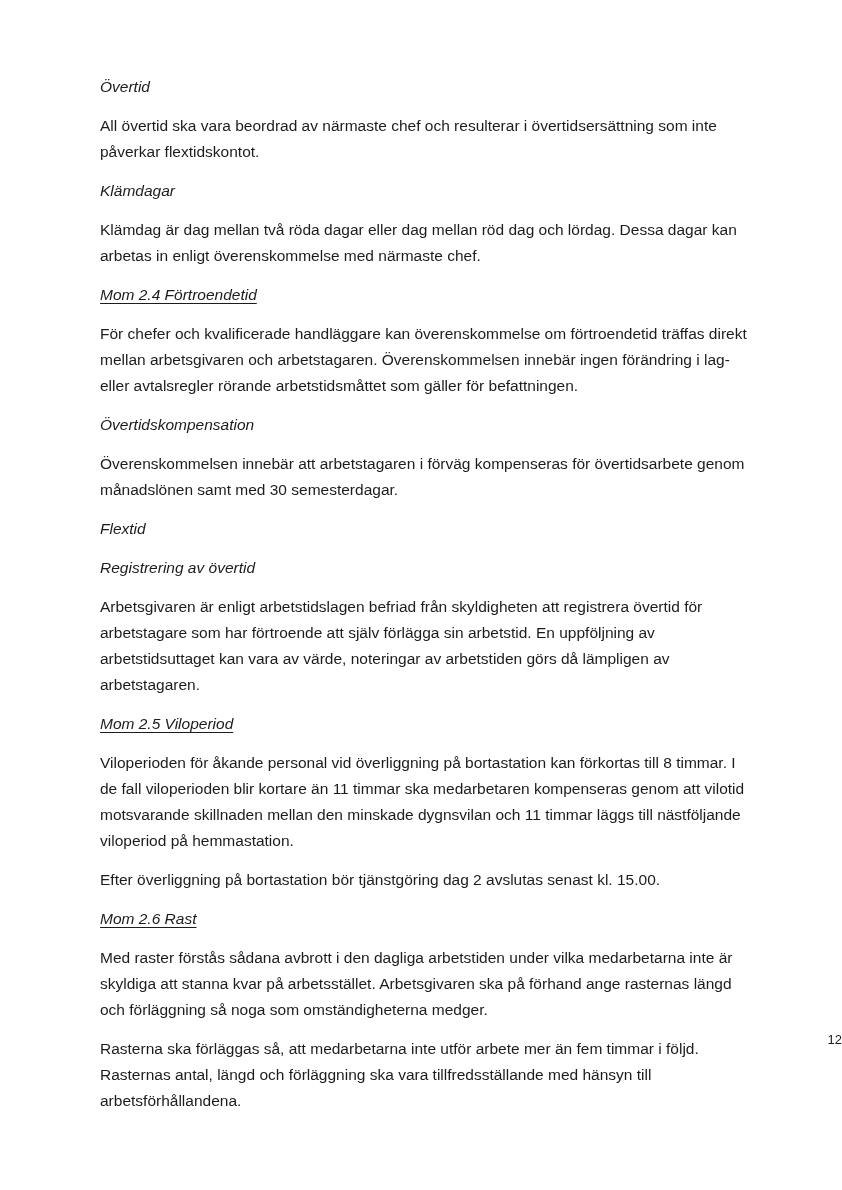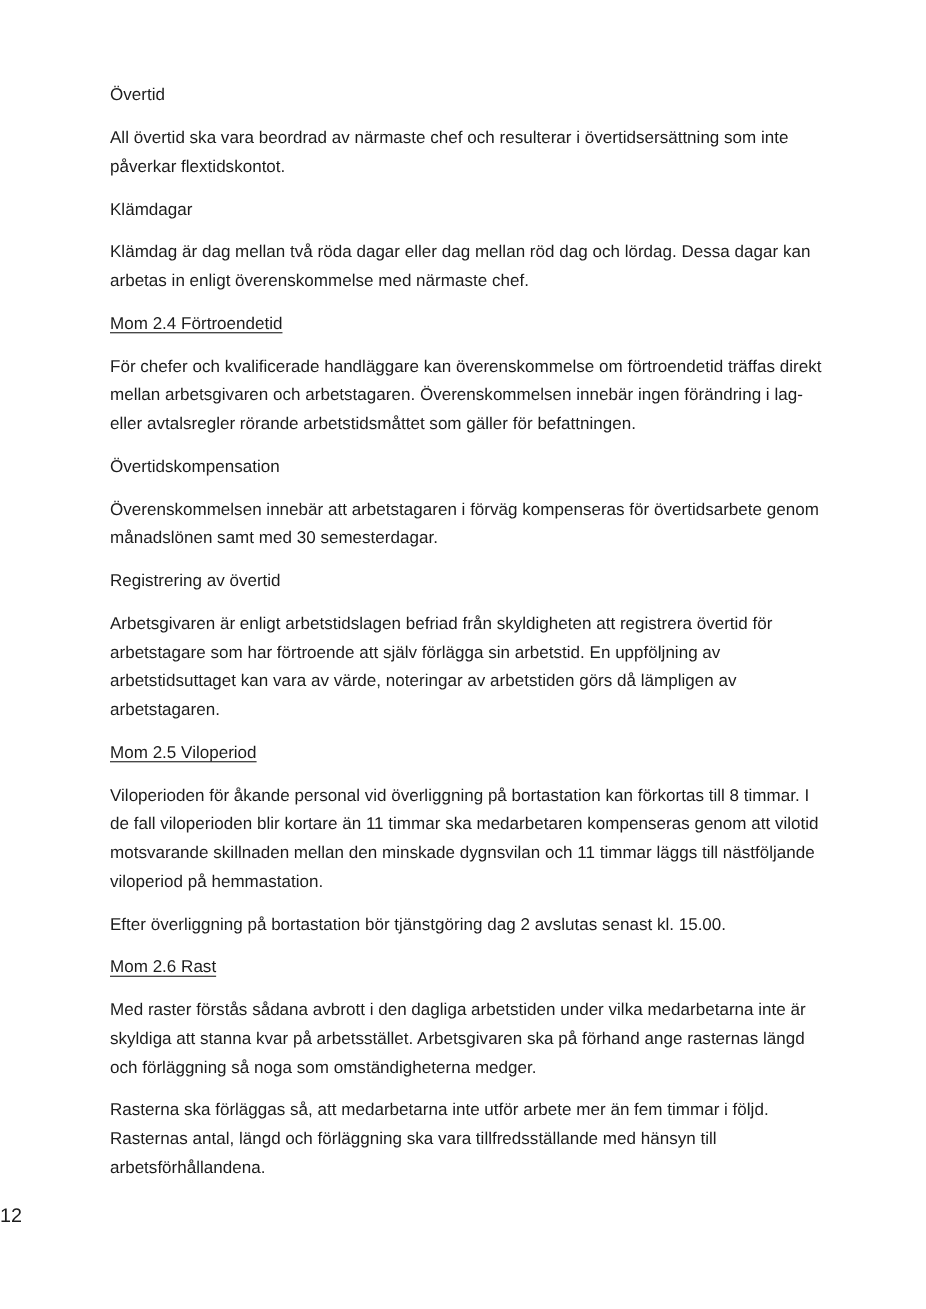--- a/index.html
+++ b/index.html
@@ -23,51 +23,54 @@
     width: 650px;
   }
   .block {
     margin: 0 0 13px 0;
     font-size: 15.5px;
     line-height: 26px;
     font-weight: normal;
     -webkit-font-smoothing: antialiased;
   }
   .heading-italic {
+    font-style: italic;
   }
   .heading-underlined {
+    font-style: italic;
     text-decoration: underline;
     text-underline-offset: 3px;
   }
   .paragraph {
     font-style: normal;
   }
   .page-number {
     position: absolute;
     left: 0;
     right: 0;
-    top: 1095px;
-    text-align: left;
-    font-size: 18px;
+    top: 1032px;
+    text-align: right;
+    font-size: 13px;
     color: #1c1c1c;
   }
 </style>
 </head>
 <body>
 
 <div class="page">
   <div class="content">
       <p class="block heading-italic">Övertid</p>
       <p class="block paragraph">All övertid ska vara beordrad av närmaste chef och resulterar i övertidsersättning som inte påverkar flextidskontot.</p>
       <p class="block heading-italic">Klämdagar</p>
       <p class="block paragraph">Klämdag är dag mellan två röda dagar eller dag mellan röd dag och lördag. Dessa dagar kan arbetas in enligt överenskommelse med närmaste chef.</p>
       <p class="block heading-underlined">Mom 2.4 Förtroendetid</p>
       <p class="block paragraph">För chefer och kvalificerade handläggare kan överenskommelse om förtroendetid träffas direkt mellan arbetsgivaren och arbetstagaren. Överenskommelsen innebär ingen förändring i lag- eller avtalsregler rörande arbetstidsmåttet som gäller för befattningen.</p>
       <p class="block heading-italic">Övertidskompensation</p>
       <p class="block paragraph">Överenskommelsen innebär att arbetstagaren i förväg kompenseras för övertidsarbete genom månadslönen samt med 30 semesterdagar.</p>
+      <p class="block heading-italic">Flextid</p>
       <p class="block heading-italic">Registrering av övertid</p>
       <p class="block paragraph">Arbetsgivaren är enligt arbetstidslagen befriad från skyldigheten att registrera övertid för arbetstagare som har förtroende att själv förlägga sin arbetstid. En uppföljning av arbetstidsuttaget kan vara av värde, noteringar av arbetstiden görs då lämpligen av arbetstagaren.</p>
       <p class="block heading-underlined">Mom 2.5 Viloperiod</p>
       <p class="block paragraph">Viloperioden för åkande personal vid överliggning på bortastation kan förkortas till 8 timmar. I de fall viloperioden blir kortare än 11 timmar ska medarbetaren kompenseras genom att vilotid motsvarande skillnaden mellan den minskade dygnsvilan och 11 timmar läggs till nästföljande viloperiod på hemmastation.</p>
       <p class="block paragraph">Efter överliggning på bortastation bör tjänstgöring dag 2 avslutas senast kl. 15.00.</p>
       <p class="block heading-underlined">Mom 2.6 Rast</p>
       <p class="block paragraph">Med raster förstås sådana avbrott i den dagliga arbetstiden under vilka medarbetarna inte är skyldiga att stanna kvar på arbetsstället. Arbetsgivaren ska på förhand ange rasternas längd och förläggning så noga som omständigheterna medger.</p>
       <p class="block paragraph">Rasterna ska förläggas så, att medarbetarna inte utför arbete mer än fem timmar i följd. Rasternas antal, längd och förläggning ska vara tillfredsställande med hänsyn till arbetsförhållandena.</p>
     </div>
   <div class="page-number">12</div>

